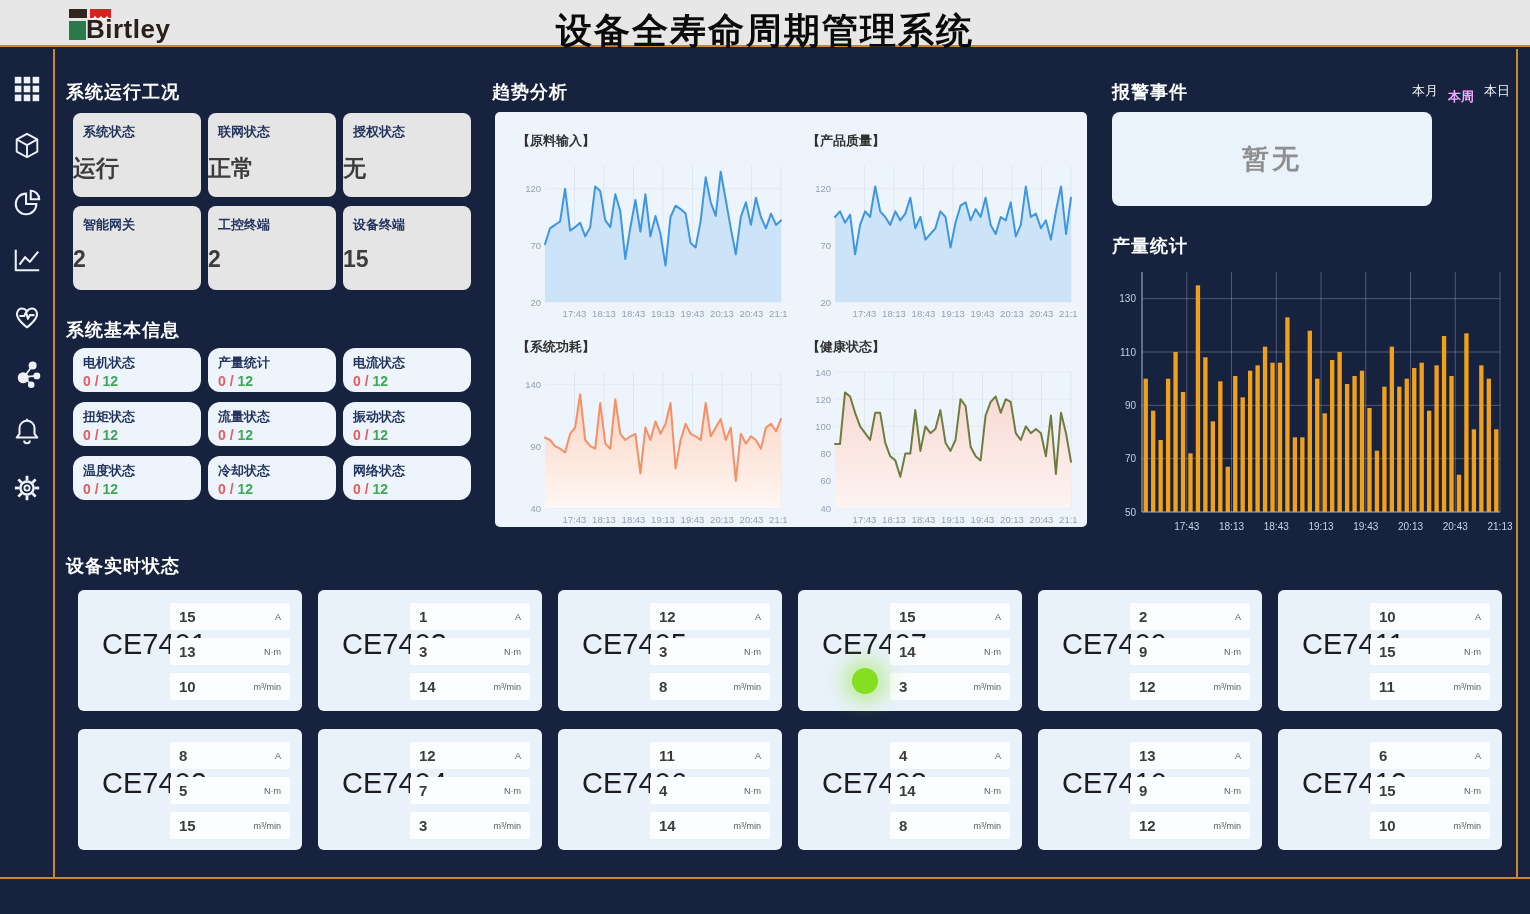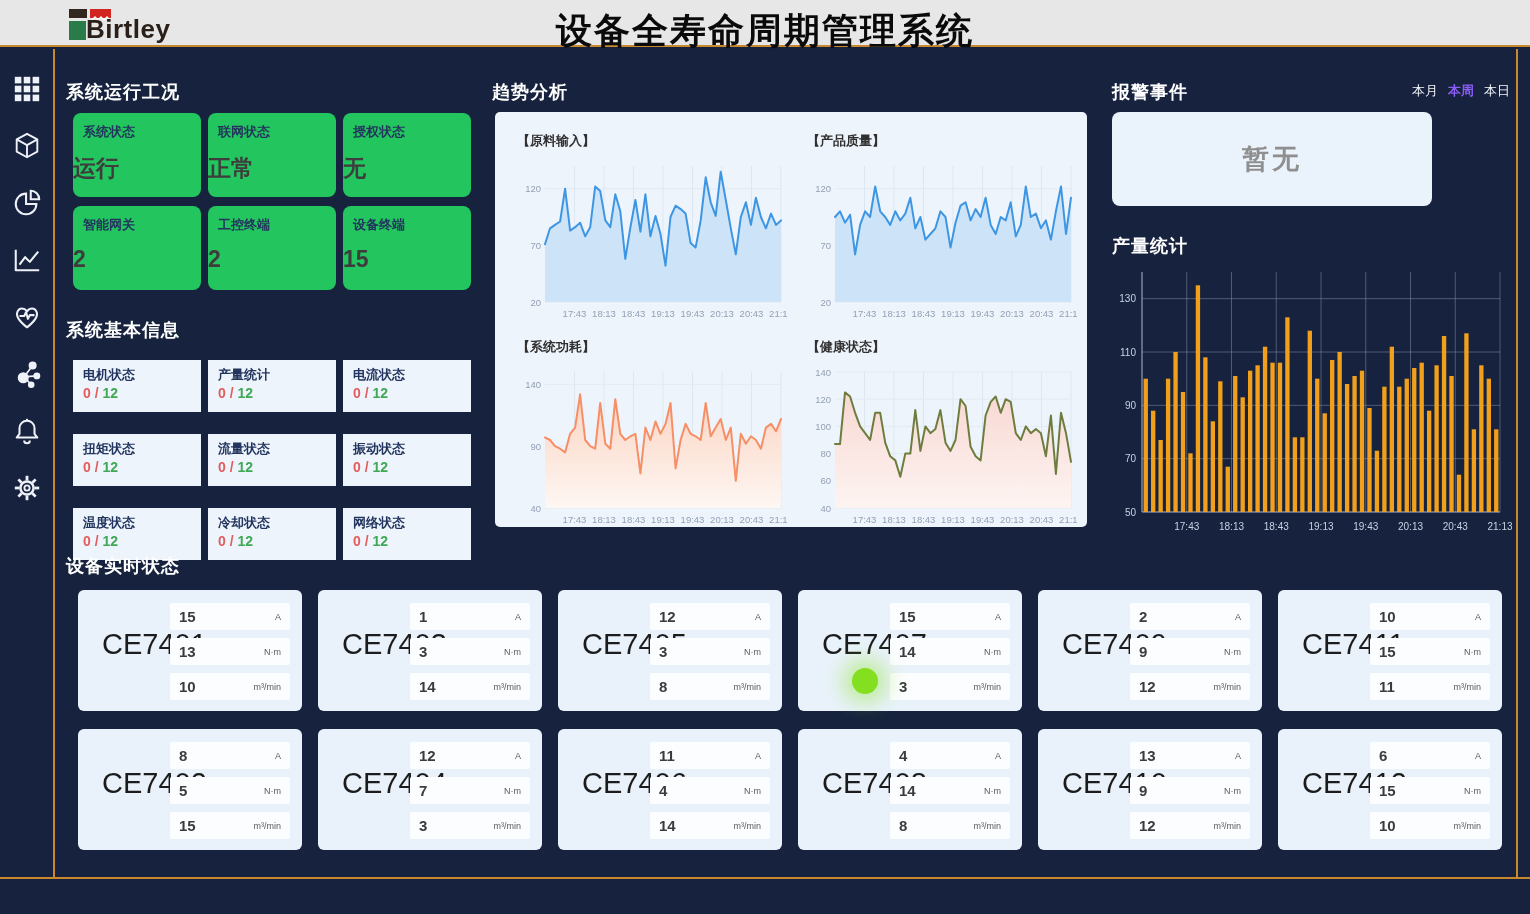--- a/index.html
+++ b/index.html
@@ -19,39 +19,39 @@
   .sidebar { position:absolute; left:0; top:49px; width:55px; height:828px; border-right:2px solid #c9882b; display:flex; flex-direction:column; align-items:center; padding-top:24px; gap:25px; }
   .side-icon { width:32px; height:32px; display:flex; align-items:center; justify-content:center; cursor:pointer; }
   .bottom-line { position:absolute; left:0; top:877px; width:1530px; height:2px; background:#c9882b; }
   .right-line { position:absolute; left:1516px; top:49px; width:2px; height:828px; background:#c9882b; }
 
   
   .sec-title { position:absolute; font-size:18px; font-weight:bold; color:#ffffff; letter-spacing:1px; }
 
   
   .status-grid { position:absolute; left:73px; top:113px; width:398px; display:grid; grid-template-columns:repeat(3,1fr); gap:9px 7px; }
-  .status-card { height:84px; background:#22c55e; border-radius:8px; padding:10px 10px; position:relative; }
+  .status-card { height:84px; background:#e5e5e5; border-radius:8px; padding:10px 10px; position:relative; }
   .status-card .lbl { font-size:13px; font-weight:bold; color:#23355e; }
   .status-card .val { position:absolute; left:0; right:0; top:40px; text-align:left; font-size:23px; font-weight:bold; color:#3d3d3d; }
 
   .info-grid { position:absolute; left:73px; top:348px; width:398px; display:grid; grid-template-columns:repeat(3,1fr); gap:10px 7px; }
-  .info-card { height:52px; background:#edf4fc; border-radius:0; padding:6px 10px;margin-top:12px; }
+  .info-card { height:44px; background:#edf4fc; border-radius:12px; padding:6px 10px; }
   .info-card .lbl { font-size:13px; font-weight:bold; color:#23355e; }
   .info-card .row { font-size:14px; font-weight:bold; margin-top:1px; }
   .c-red { color:#e25d5d; } .c-green { color:#3fa854; }
 
   
   .trend-panel { position:absolute; left:495px; top:112px; width:592px; height:415px; background:#eef4fb; border-radius:5px; display:grid; grid-template-columns:1fr 1fr; grid-template-rows:1fr 1fr; padding:8px 6px; }
   .mini-chart { padding:8px 2px 0 14px; }
   .mini-chart .ct { font-size:13px; font-weight:600; color:#303030; margin:4px 0 8px 2px; }
 
   
   .alarm-tabs { position:absolute; left:1412px; top:82px; width:100px; display:flex; gap:10px; font-size:13px; color:#f2f4f8; }
   .alarm-tabs .tab { cursor:pointer; }
-  .alarm-tabs .tab.active { color:#8b5cf6; font-weight:bold; }
+  .alarm-tabs .tab.active { color:#f0abfc; font-weight:bold;margin-top:6px; }
   .alarm-empty { position:absolute; left:1112px; top:112px; width:320px; height:94px; background:#eaf2fb; border-radius:8px; display:flex; align-items:center; justify-content:center; }
   .alarm-empty span { font-size:27px; font-weight:bold; color:#8f8f8f; letter-spacing:3px; }
   .bar-wrap { position:absolute; left:1110px; top:256px; }
 
   
   .dev-grid { position:absolute; left:78px; top:590px; width:1424px; display:grid; grid-template-columns:repeat(6,224px); gap:18px 16px; }
   .dev-card { height:121px; background:#e9f2fb; border-radius:6px; position:relative; cursor:pointer; }
   .dev-name { position:absolute; left:24px; top:38px; font-size:29px; color:#1c1c1c; }
   .dev-vals { position:absolute; right:12px; top:13px; width:120px; display:flex; flex-direction:column; gap:8px; }
   .dev-row { height:27px; background:#fbfdff; border-radius:2px; display:flex; align-items:center; justify-content:space-between; padding:0 9px; }

